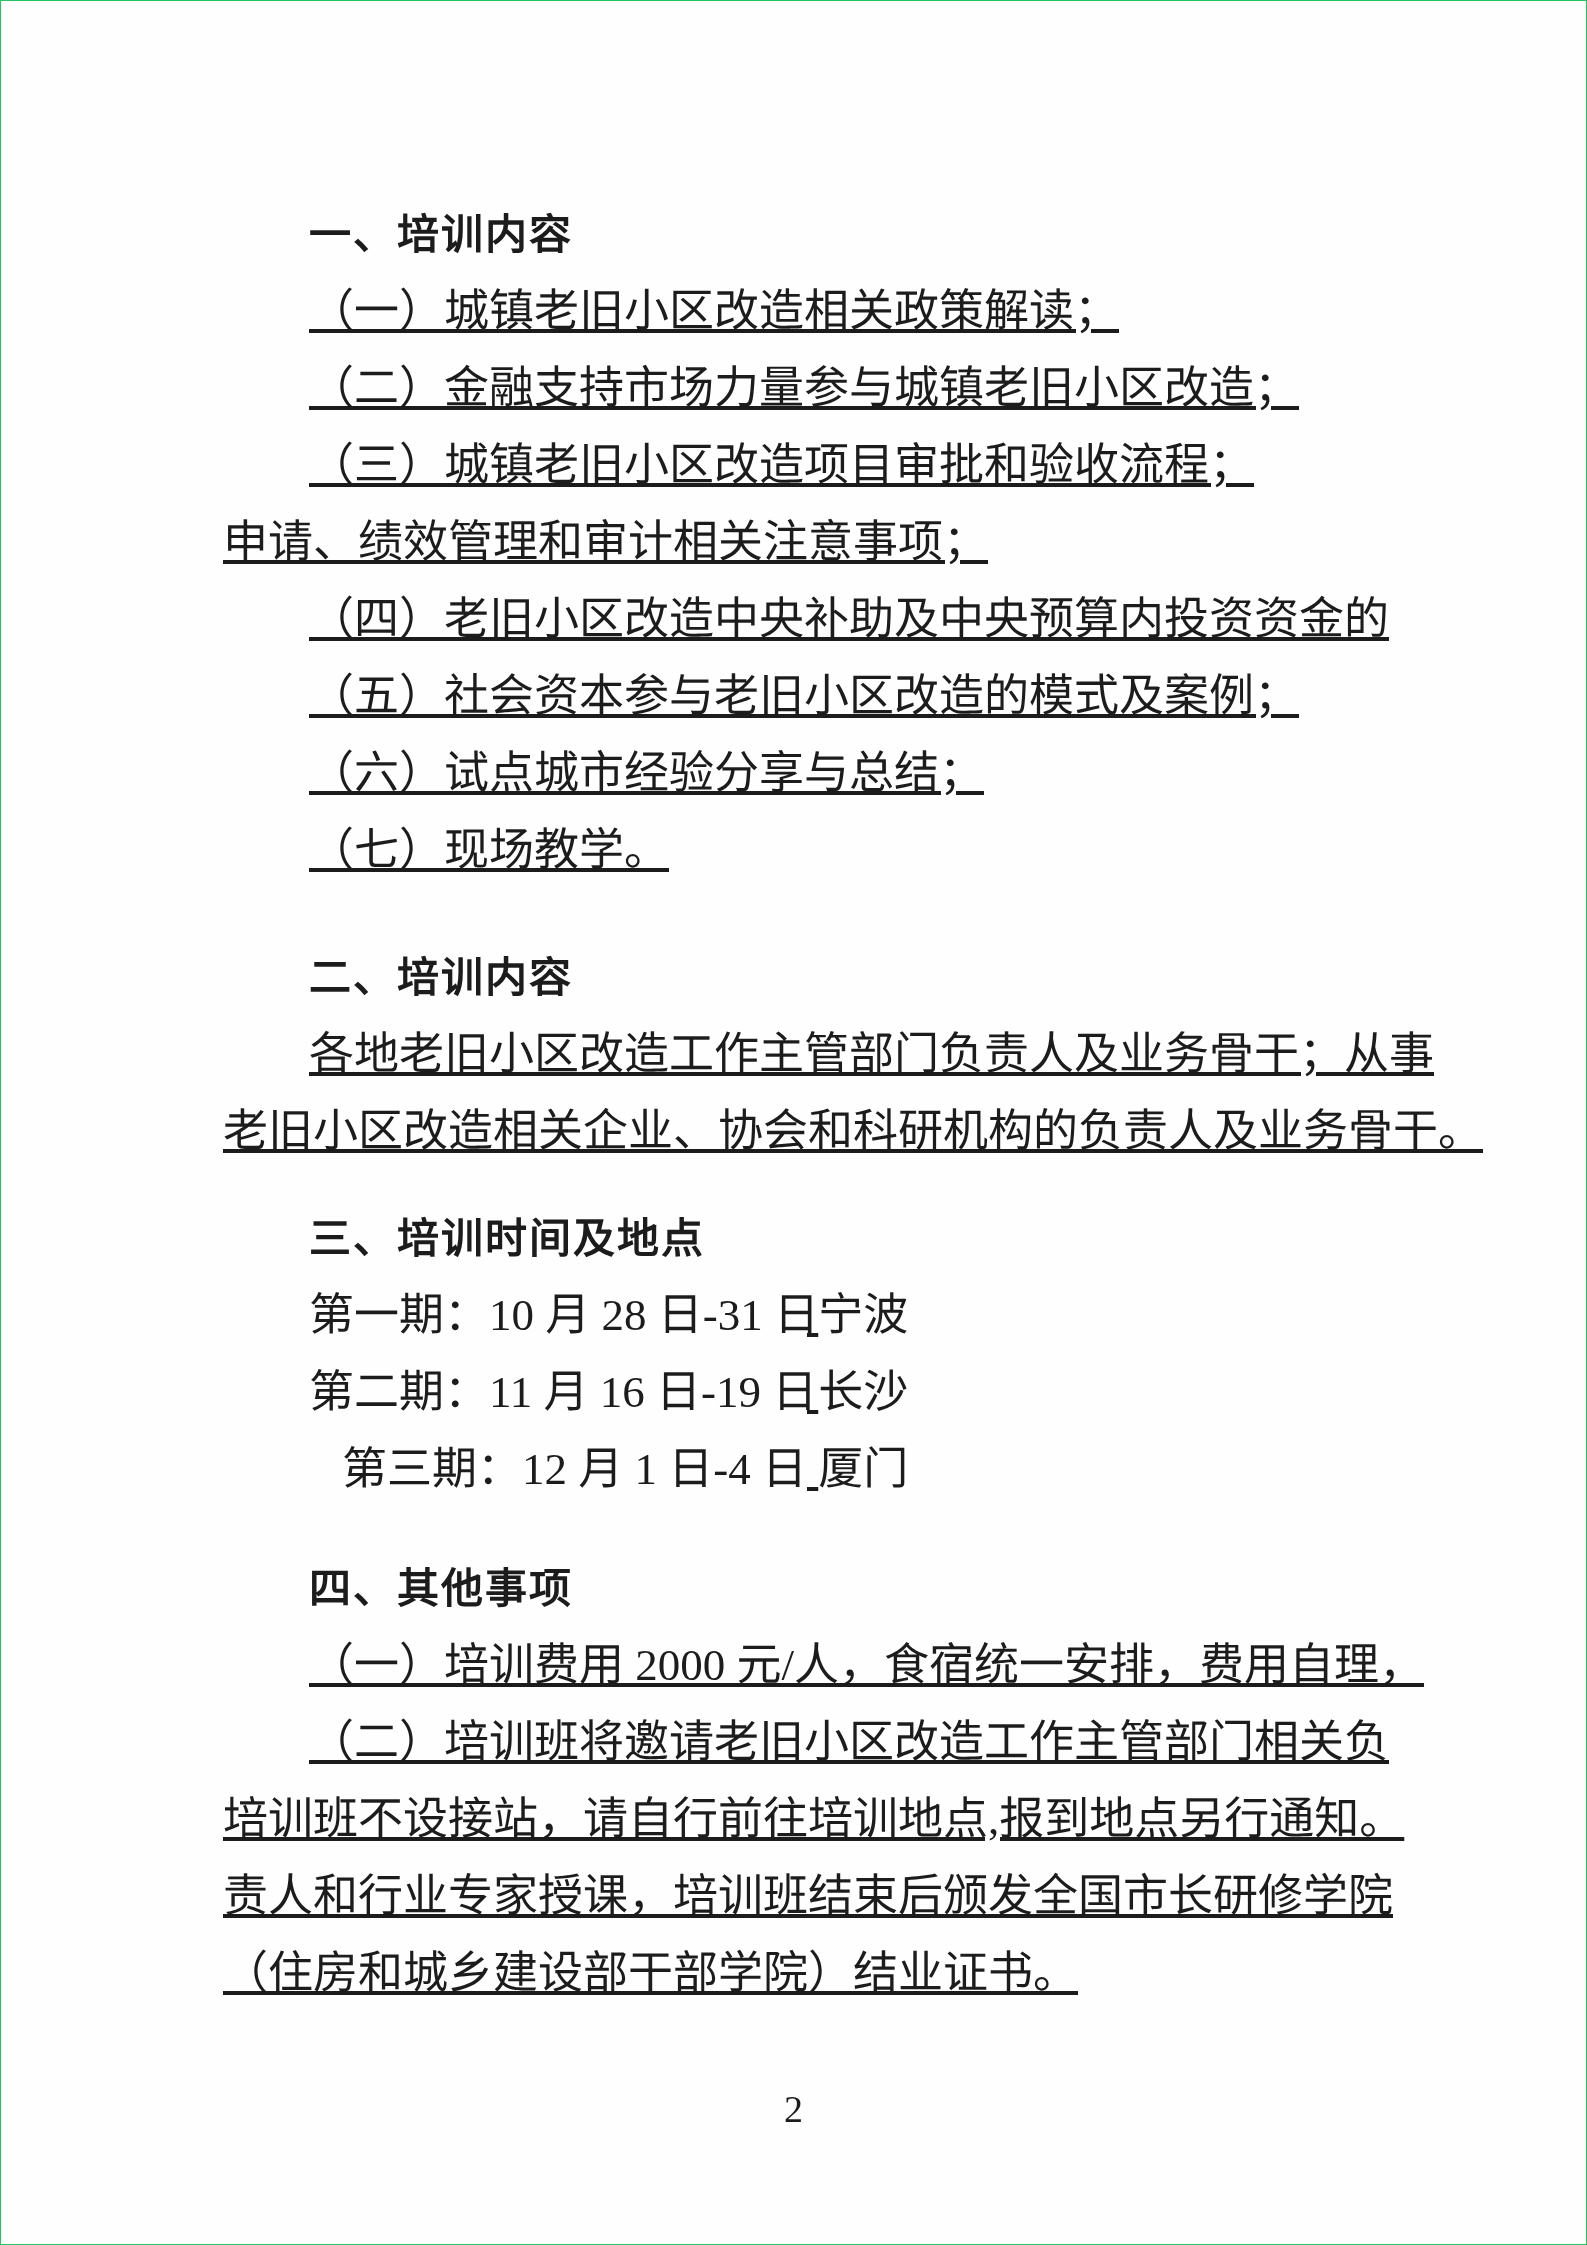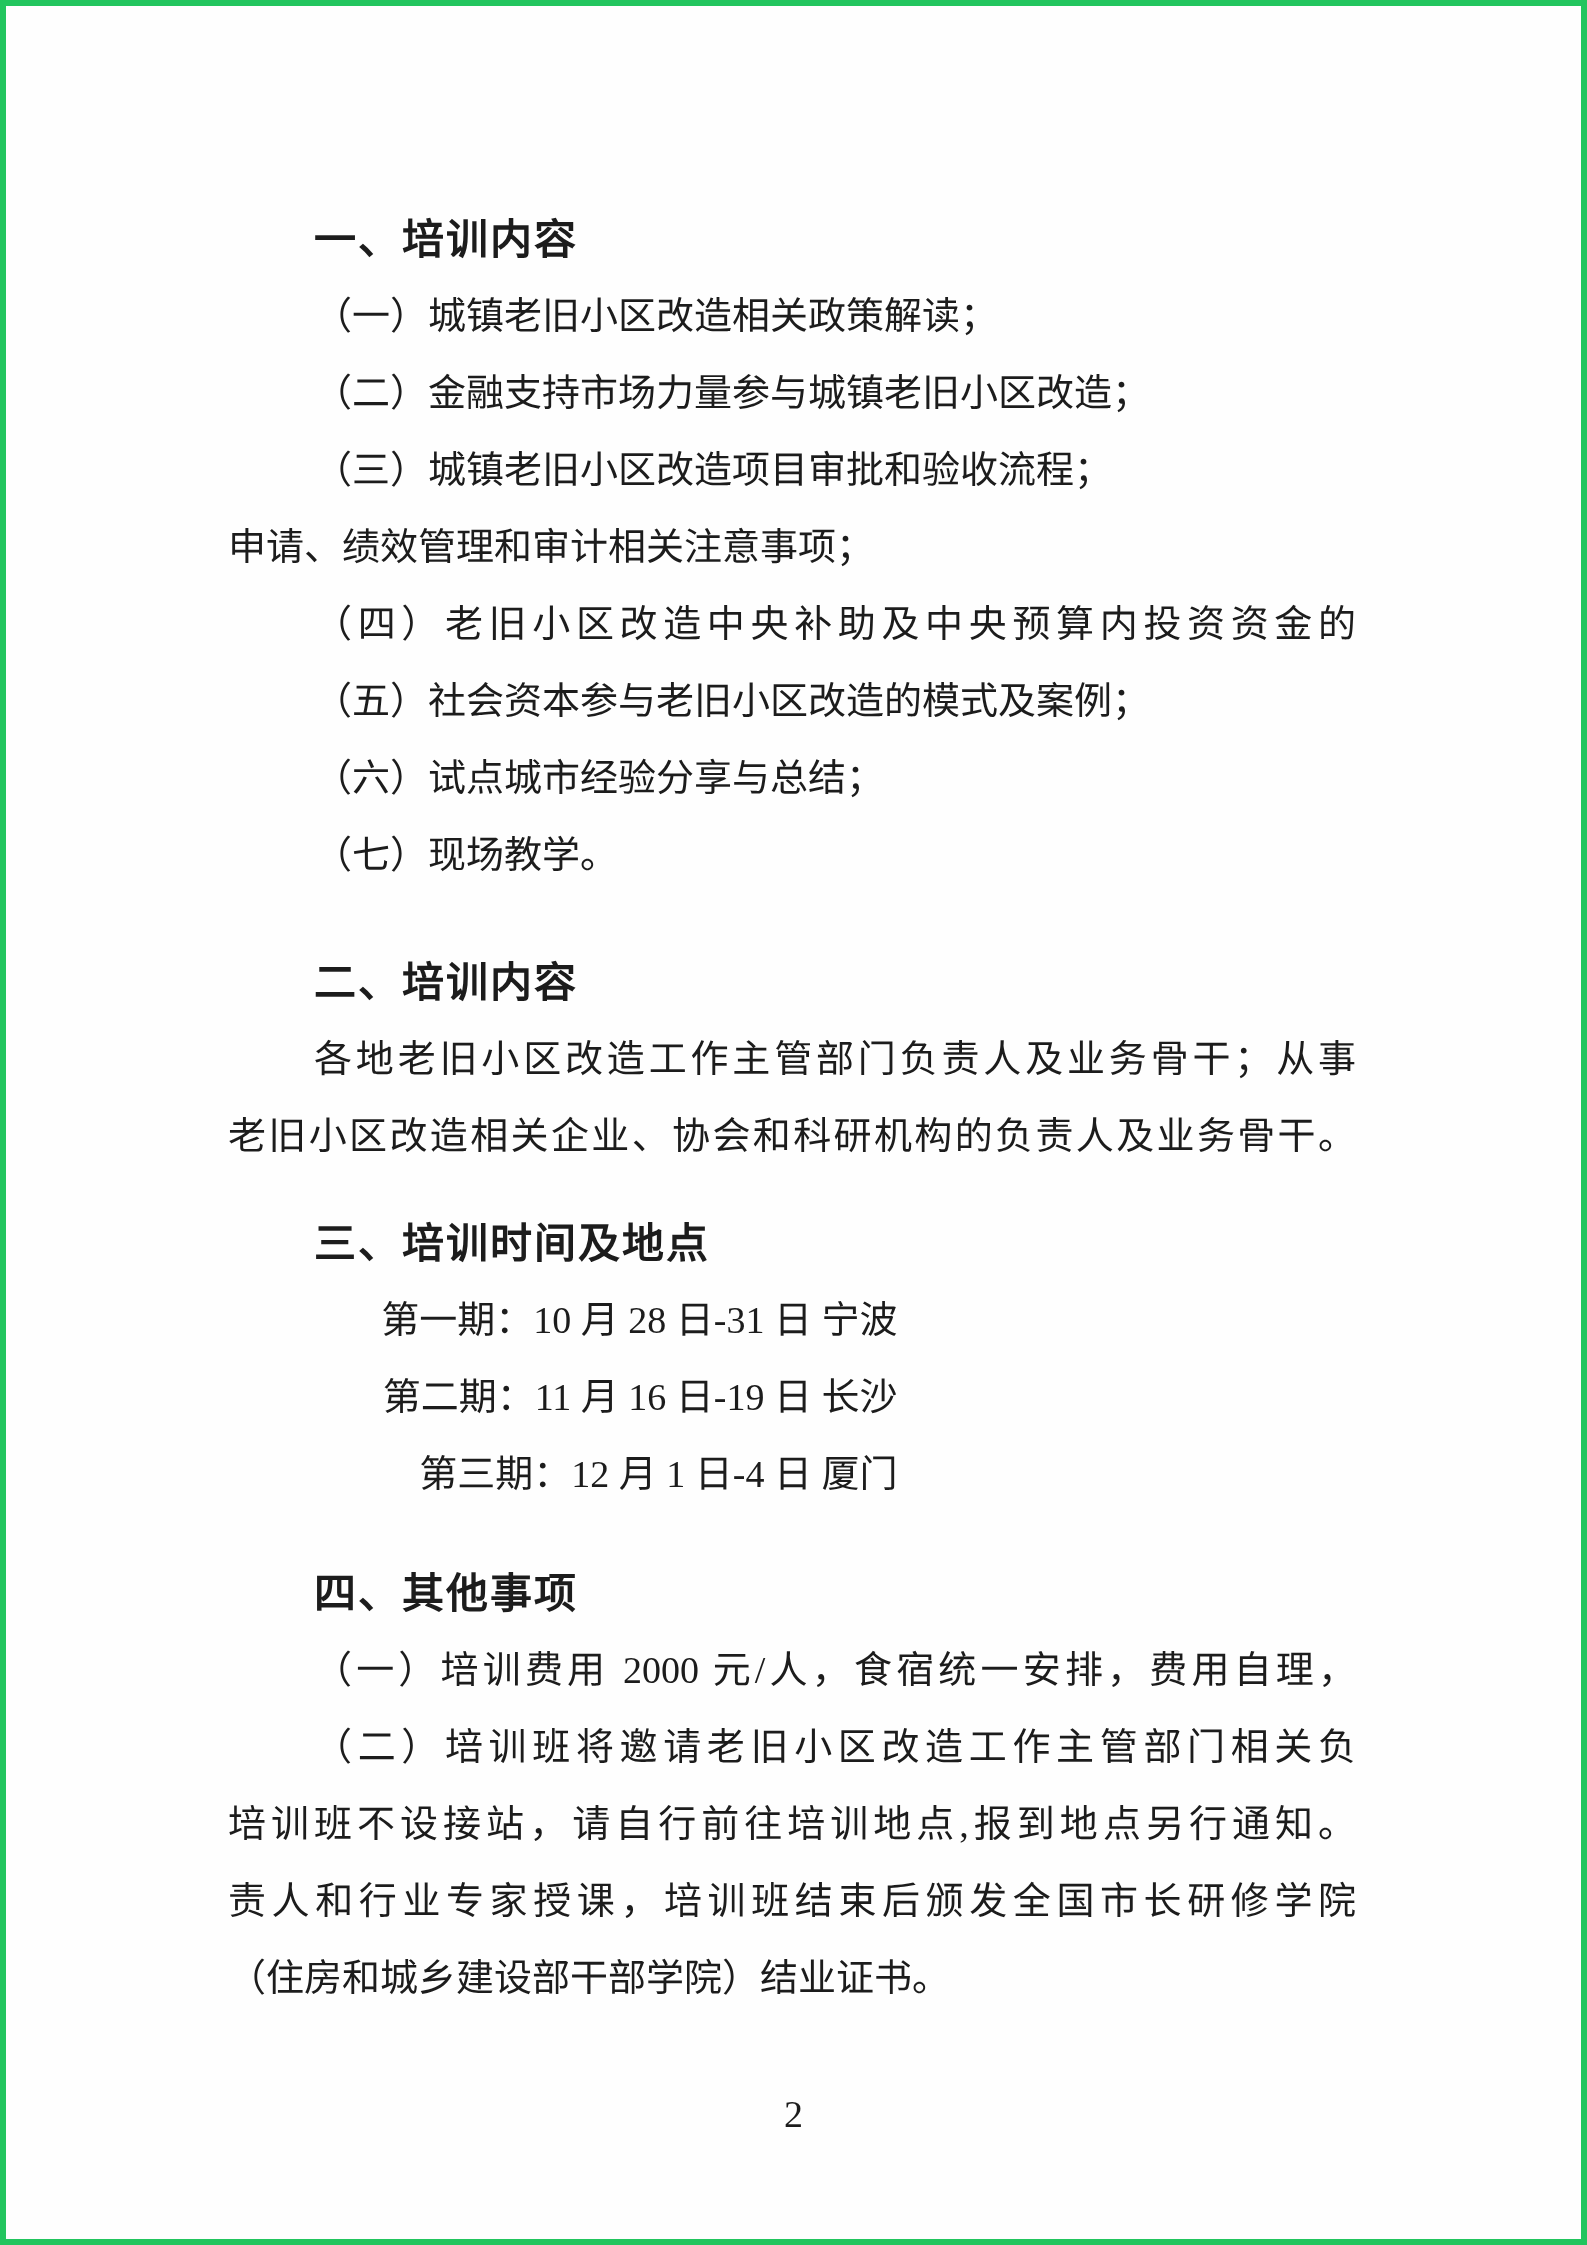--- a/index.html
+++ b/index.html
@@ -1,38 +1,39 @@
 <!DOCTYPE html>
 <html lang="zh-CN"><head>
 <meta charset="utf-8">
 <style>
   html, body { margin: 0; padding: 0; background: #ffffff; }
   .page {
     position: relative;
     width: 1587px;
     height: 2245px;
     background: #fefefe;
-    border: 6px solid #22c55e;
+    border: 1px solid #22c55e;
     box-sizing: border-box;
     overflow: hidden;
     color: #1c1c1c;
   }
   .content {
     position: absolute;
     left: 222px;
     top: 195px;
     width: 1128px;
   }
   .line {
     font-family: "Liberation Serif", "DejaVu Serif", serif;
-    font-size: 38px;
+    font-size: 45px;
     line-height: 77px;
     height: 77px;
     white-space: nowrap;
     text-align: left;
+    text-decoration: underline;
   }
   .ind { padding-left: 86px; }
   .fill {
     text-align: justify;
     text-align-last: justify;
   }
   .heading {
     font-family: "Liberation Sans", "DejaVu Sans", sans-serif;
     font-weight: 700;
     font-size: 42px;

